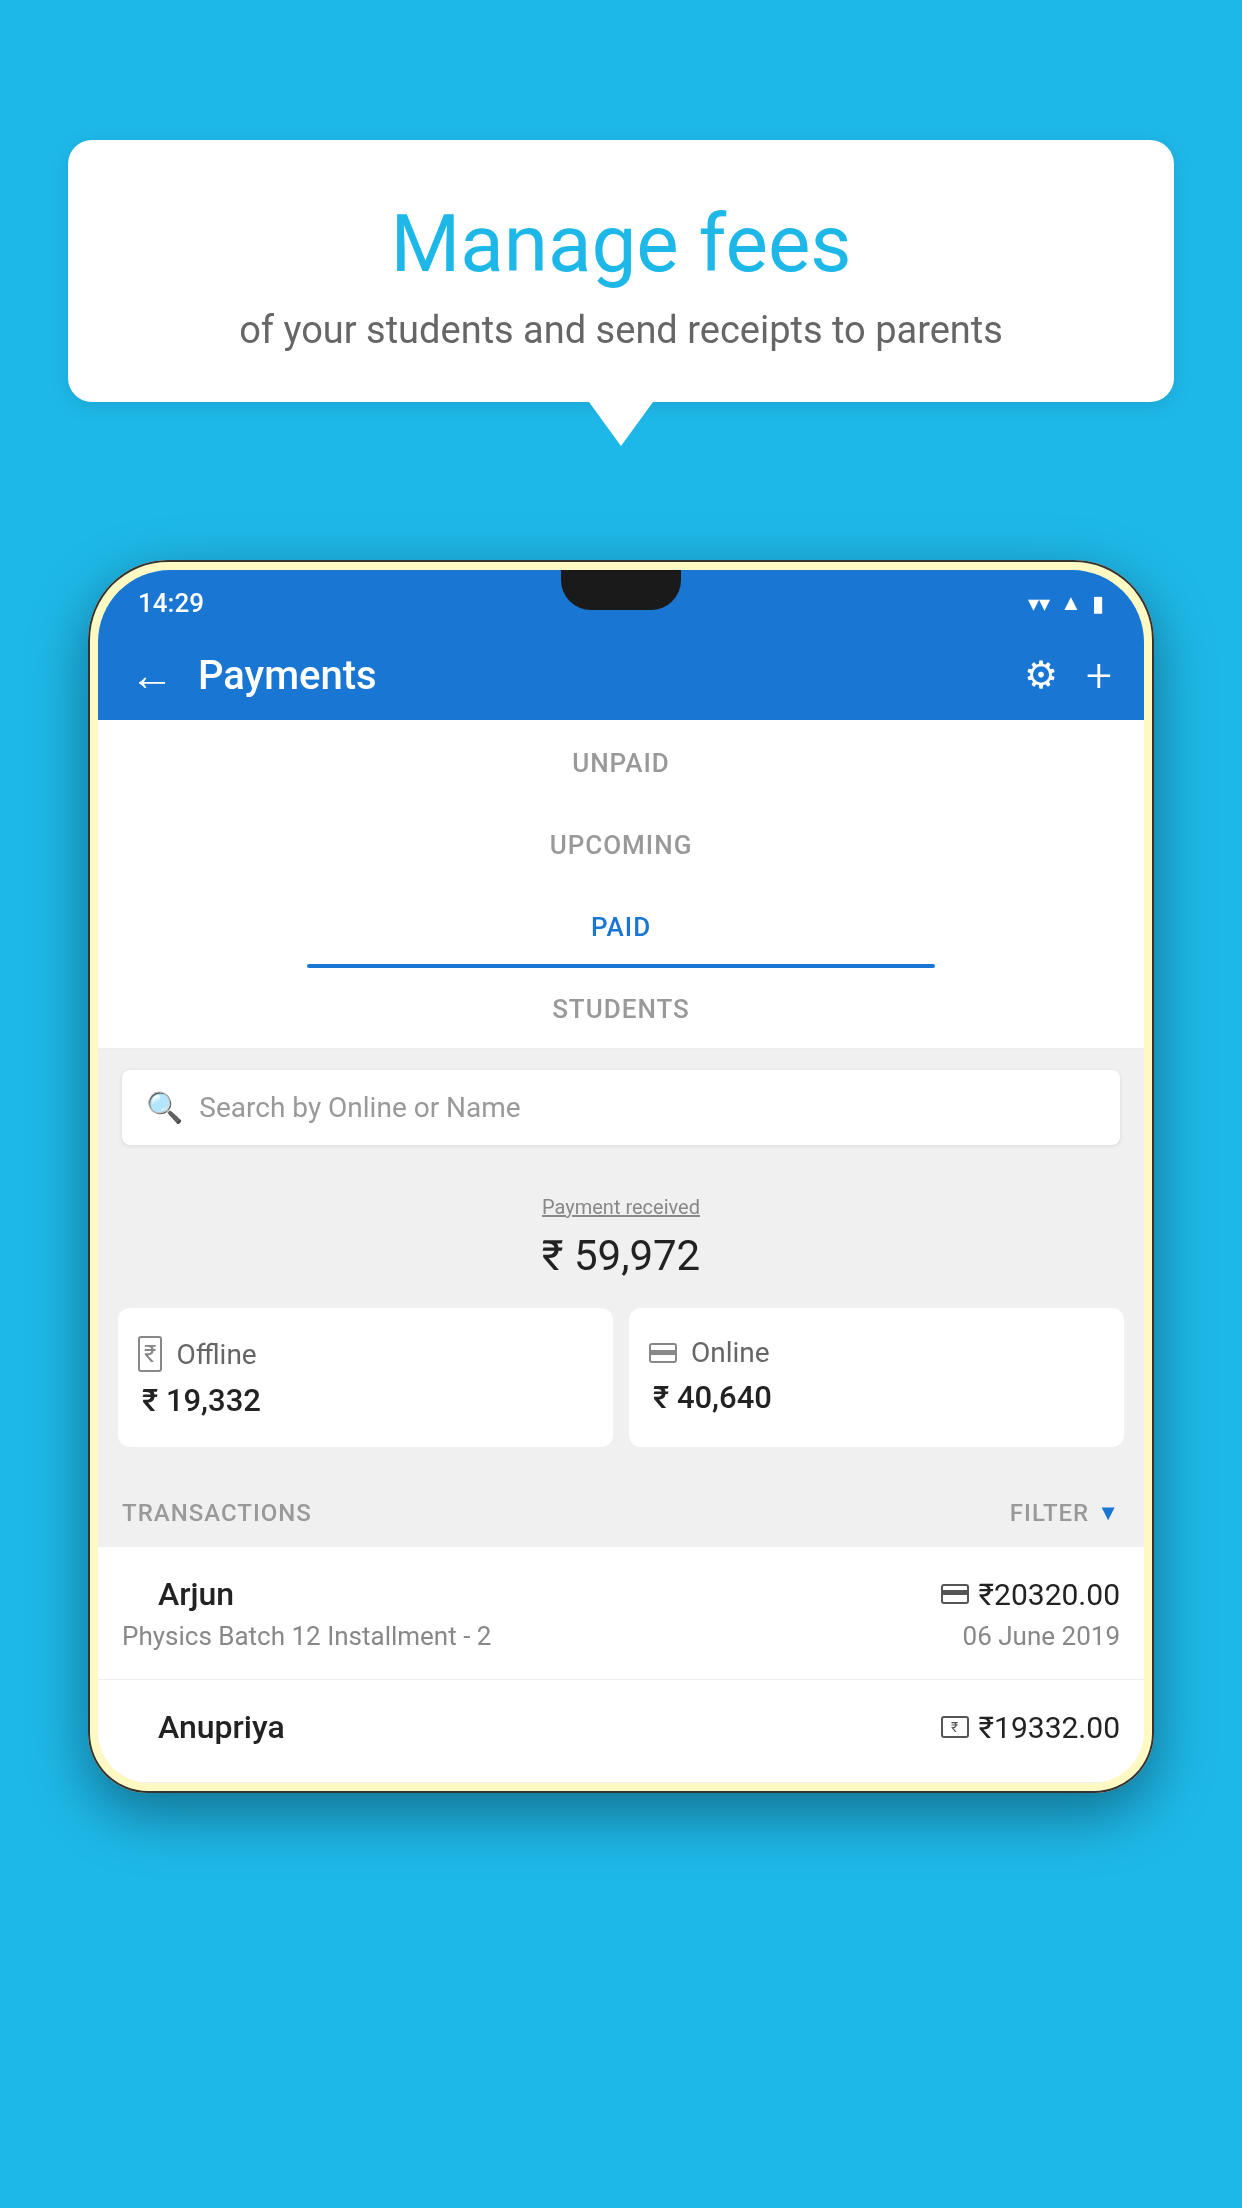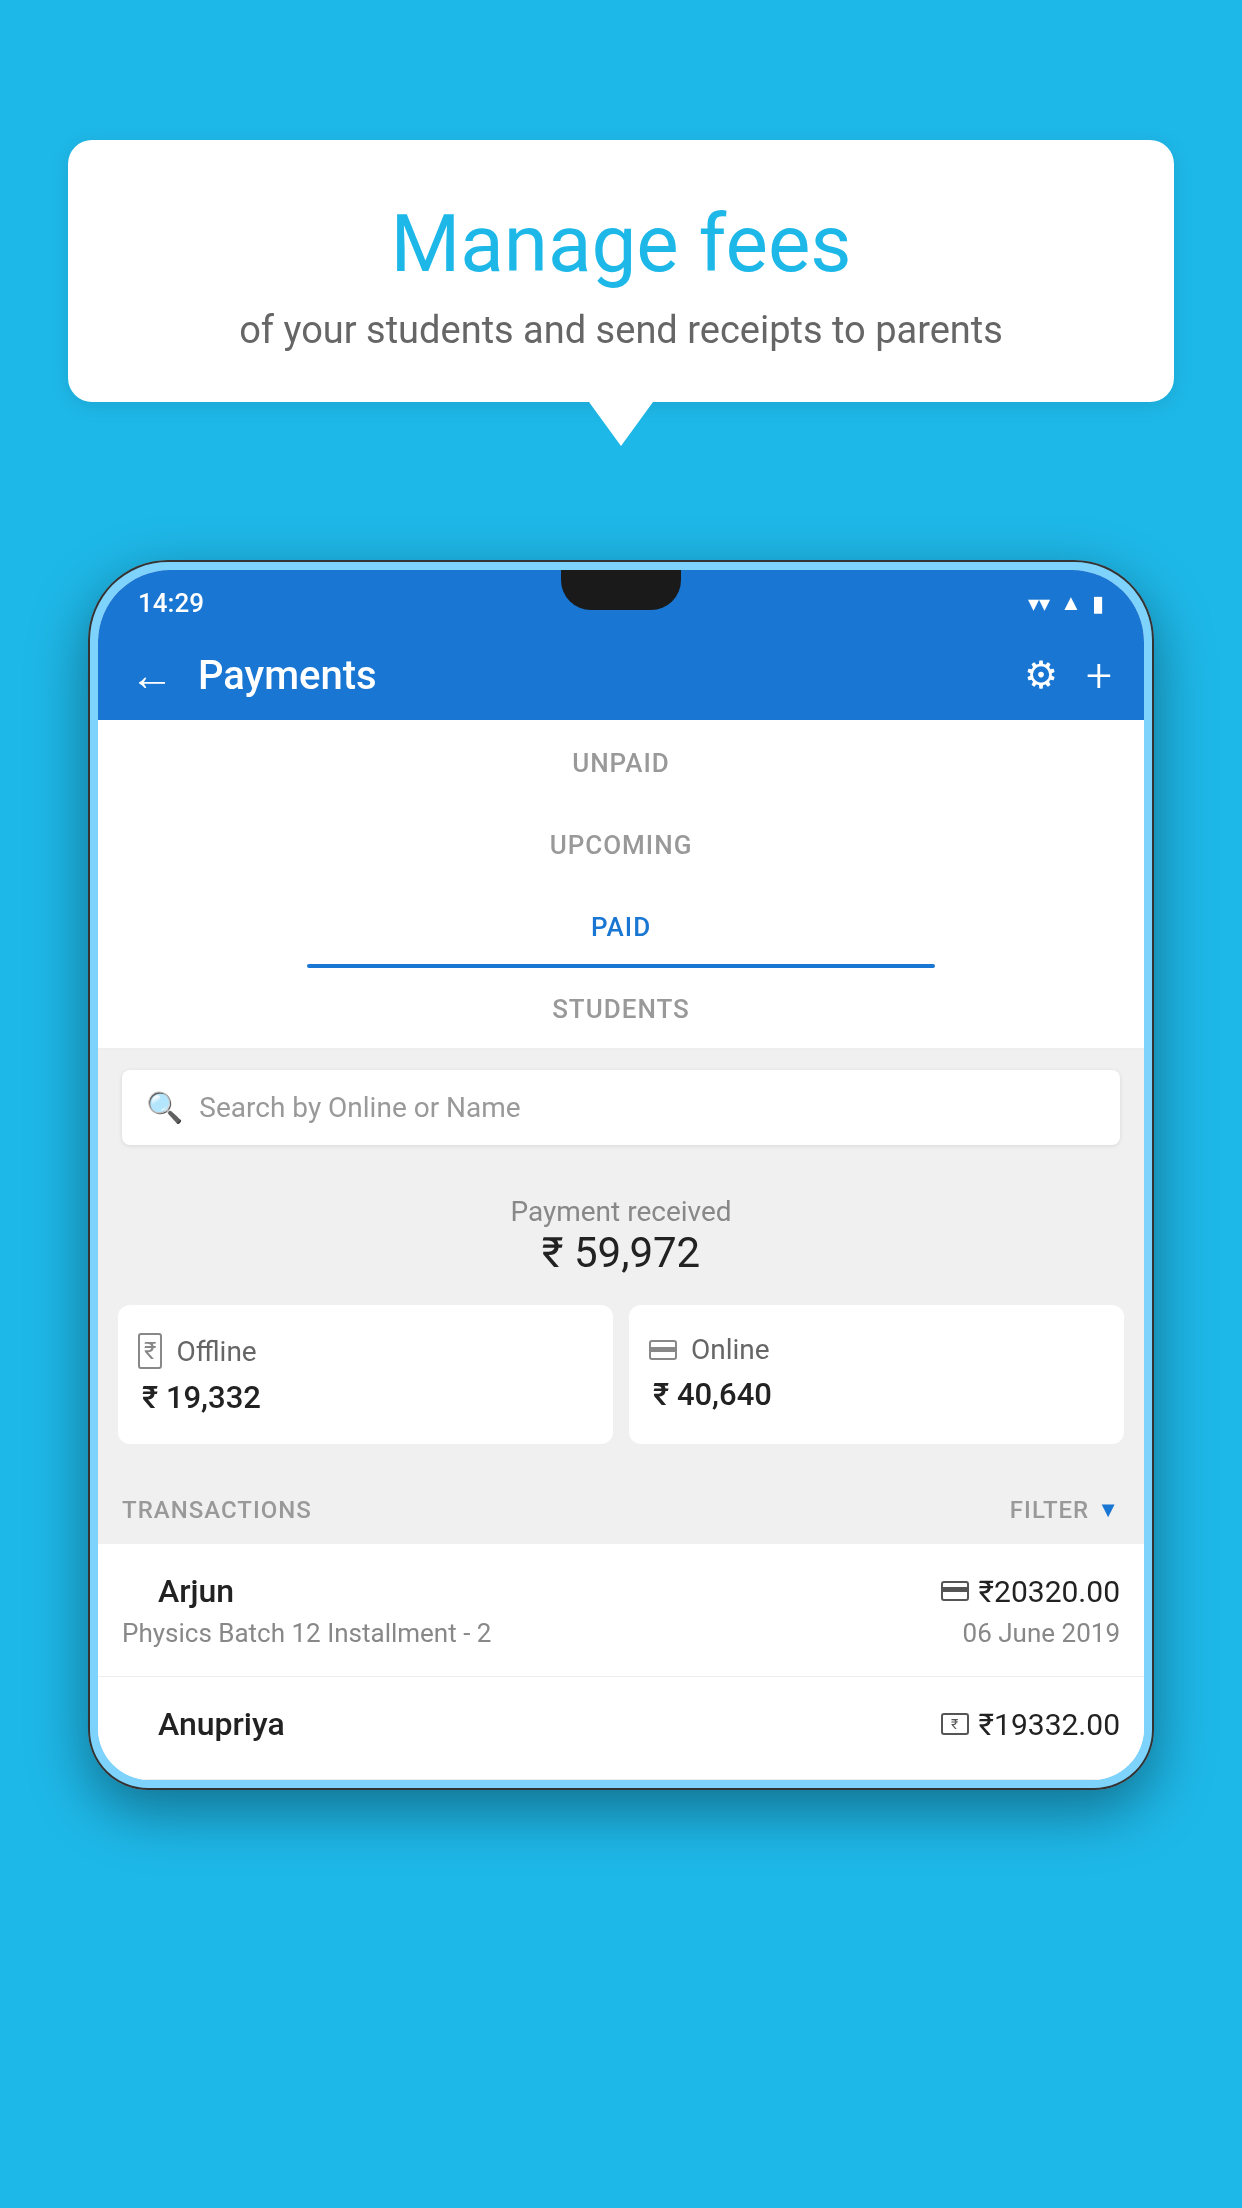--- a/index.html
+++ b/index.html
@@ -55,21 +55,21 @@
     .phone-wrapper {
       position: absolute;
       top: 560px;
       left: 88px;
       right: 88px;
       bottom: 0;
     }
 
     .phone-outer {
       width: 100%;
-      background: #7dd3fc;
+      background: #fef9c3;
       border-radius: 80px 80px 60px 60px;
       padding: 10px;
       box-shadow: 0 20px 60px rgba(0,0,0,0.4), inset 0 0 0 2px #333;
     }
 
     .phone-inner {
       background: #fff;
       border-radius: 72px 72px 52px 52px;
       overflow: hidden;
       position: relative;
@@ -201,21 +201,23 @@
 
     
     .payment-summary {
       background: #f0f0f0;
       padding: 30px 20px 24px;
       text-align: center;
     }
 
     .payment-received-label {
       color: #888;
-      font-size: 28px;
+      font-size: 20px;
+      margin-bottom: 12px;
+      text-decoration: underline;
     }
 
     .payment-amount {
       color: #222;
       font-size: 42px;
       font-weight: 400;
       margin-bottom: 28px;
     }
 
     .payment-cards {

